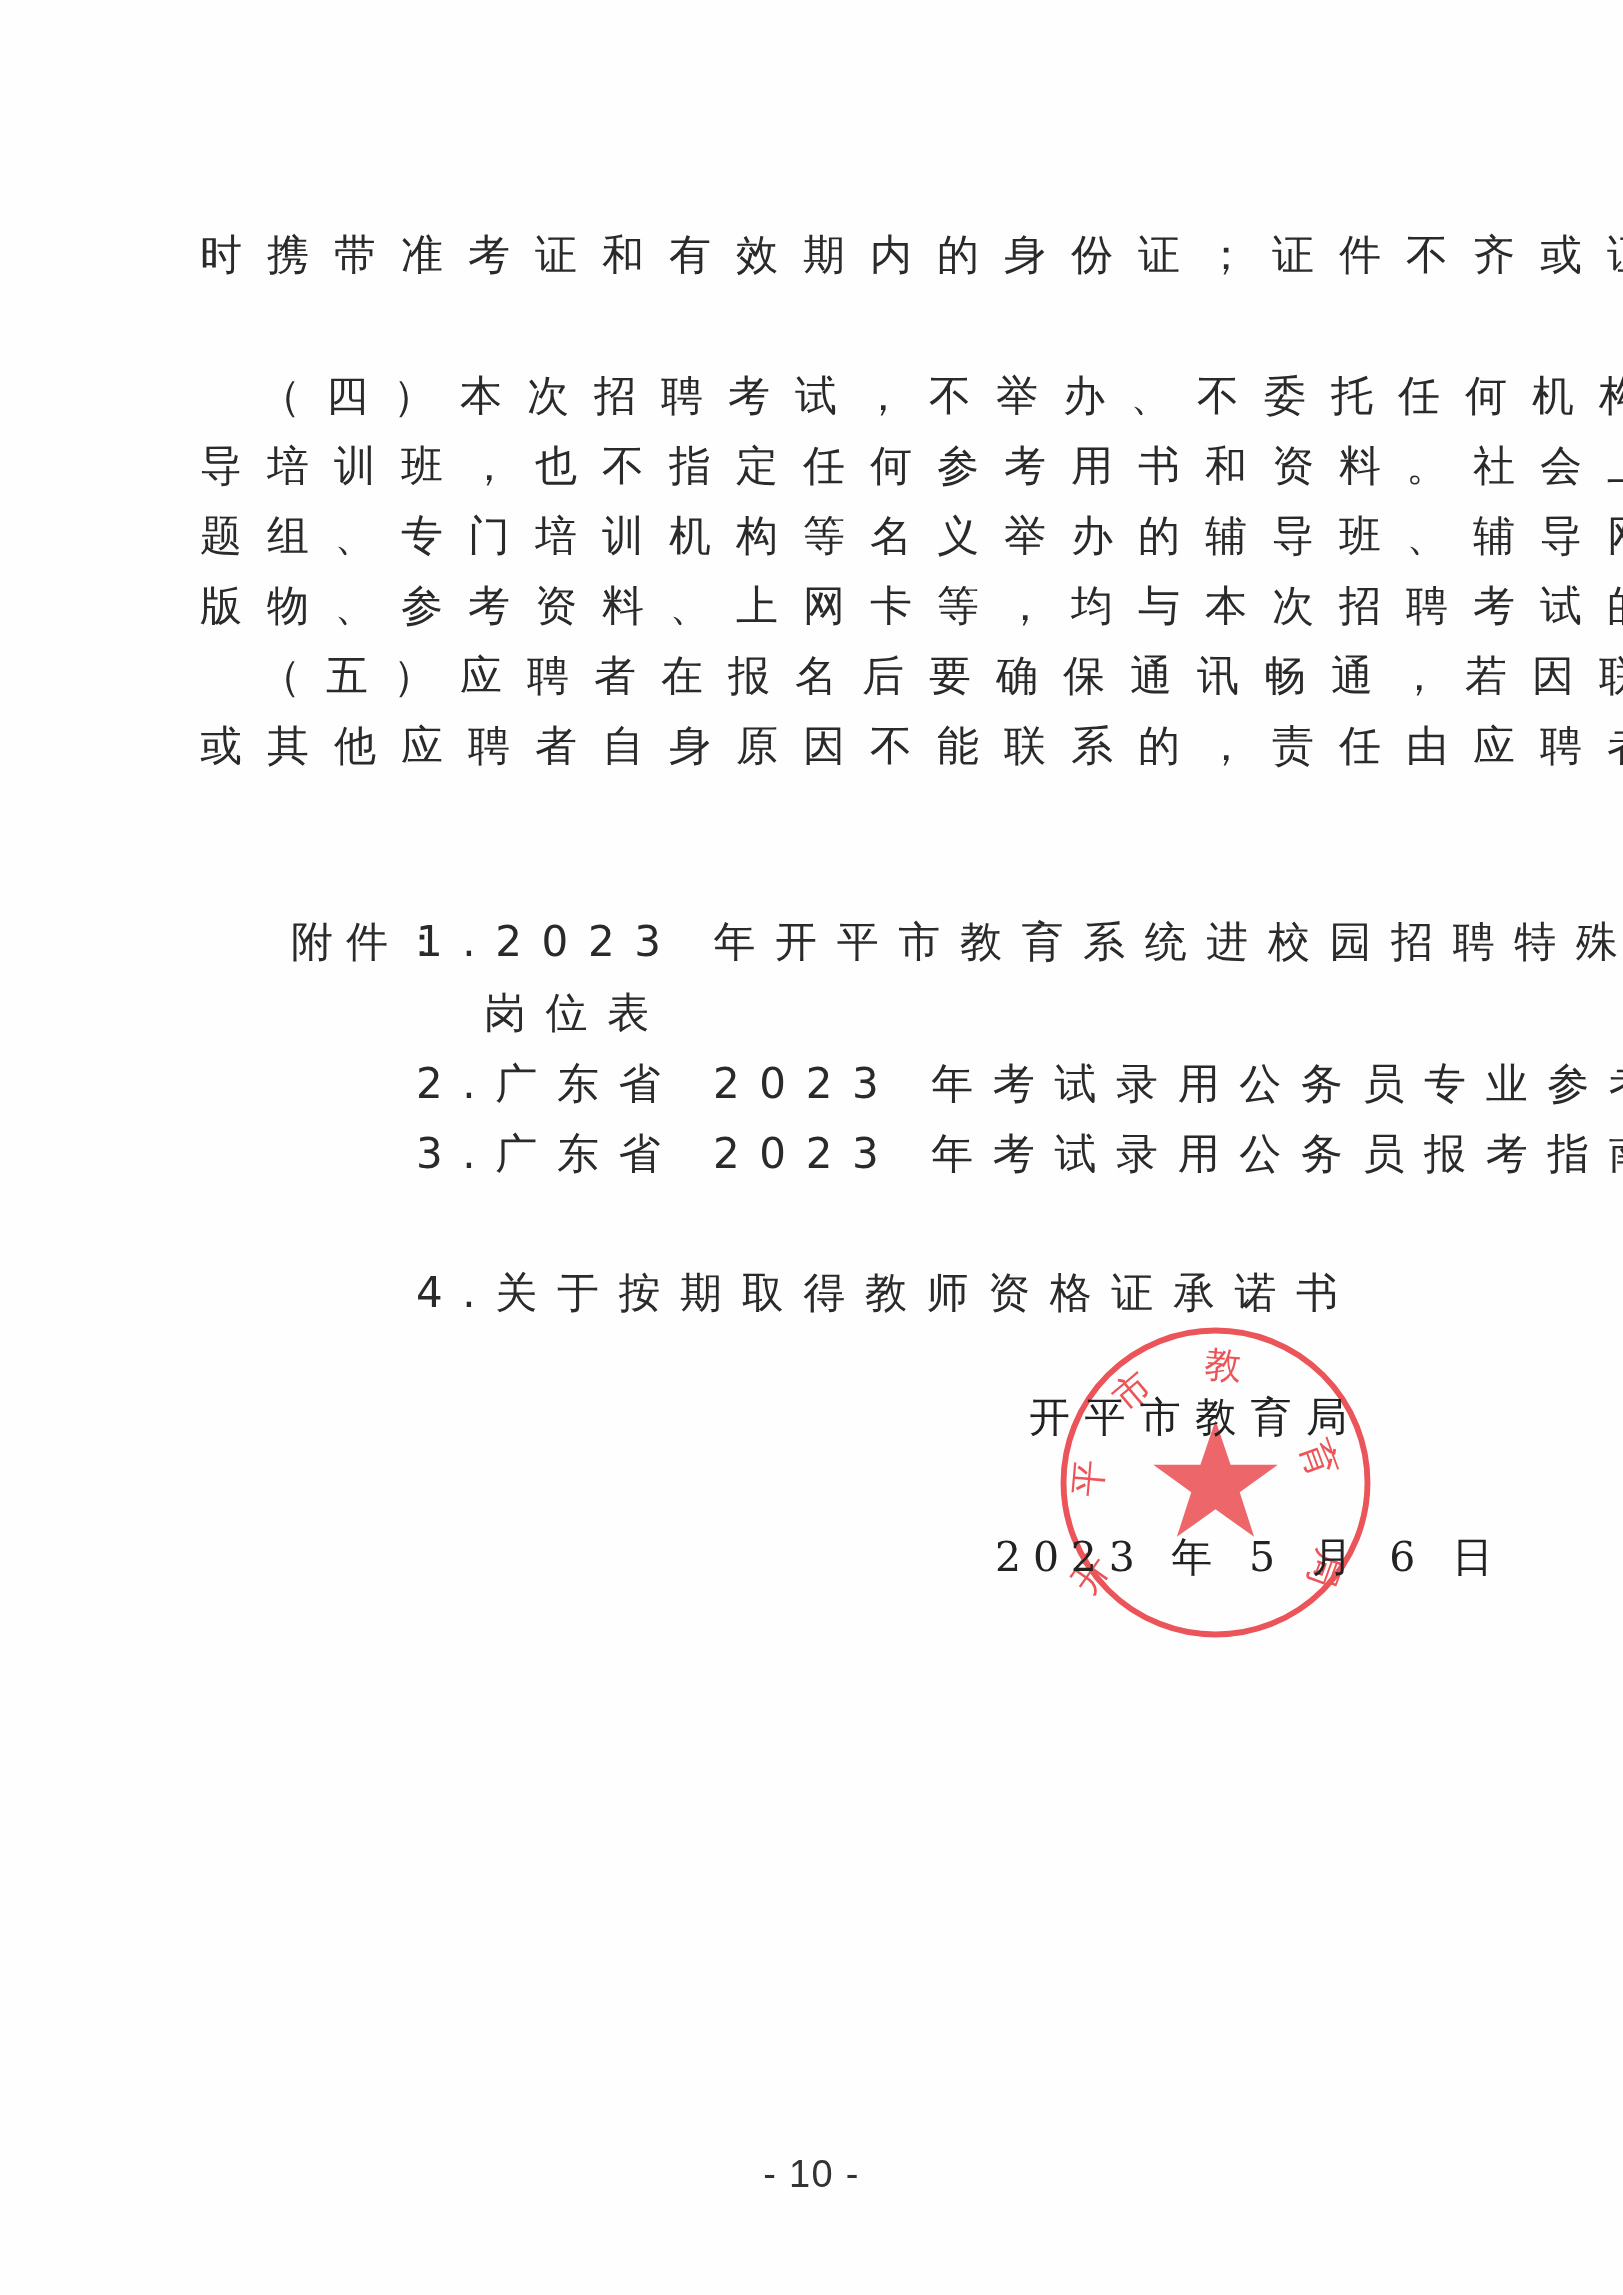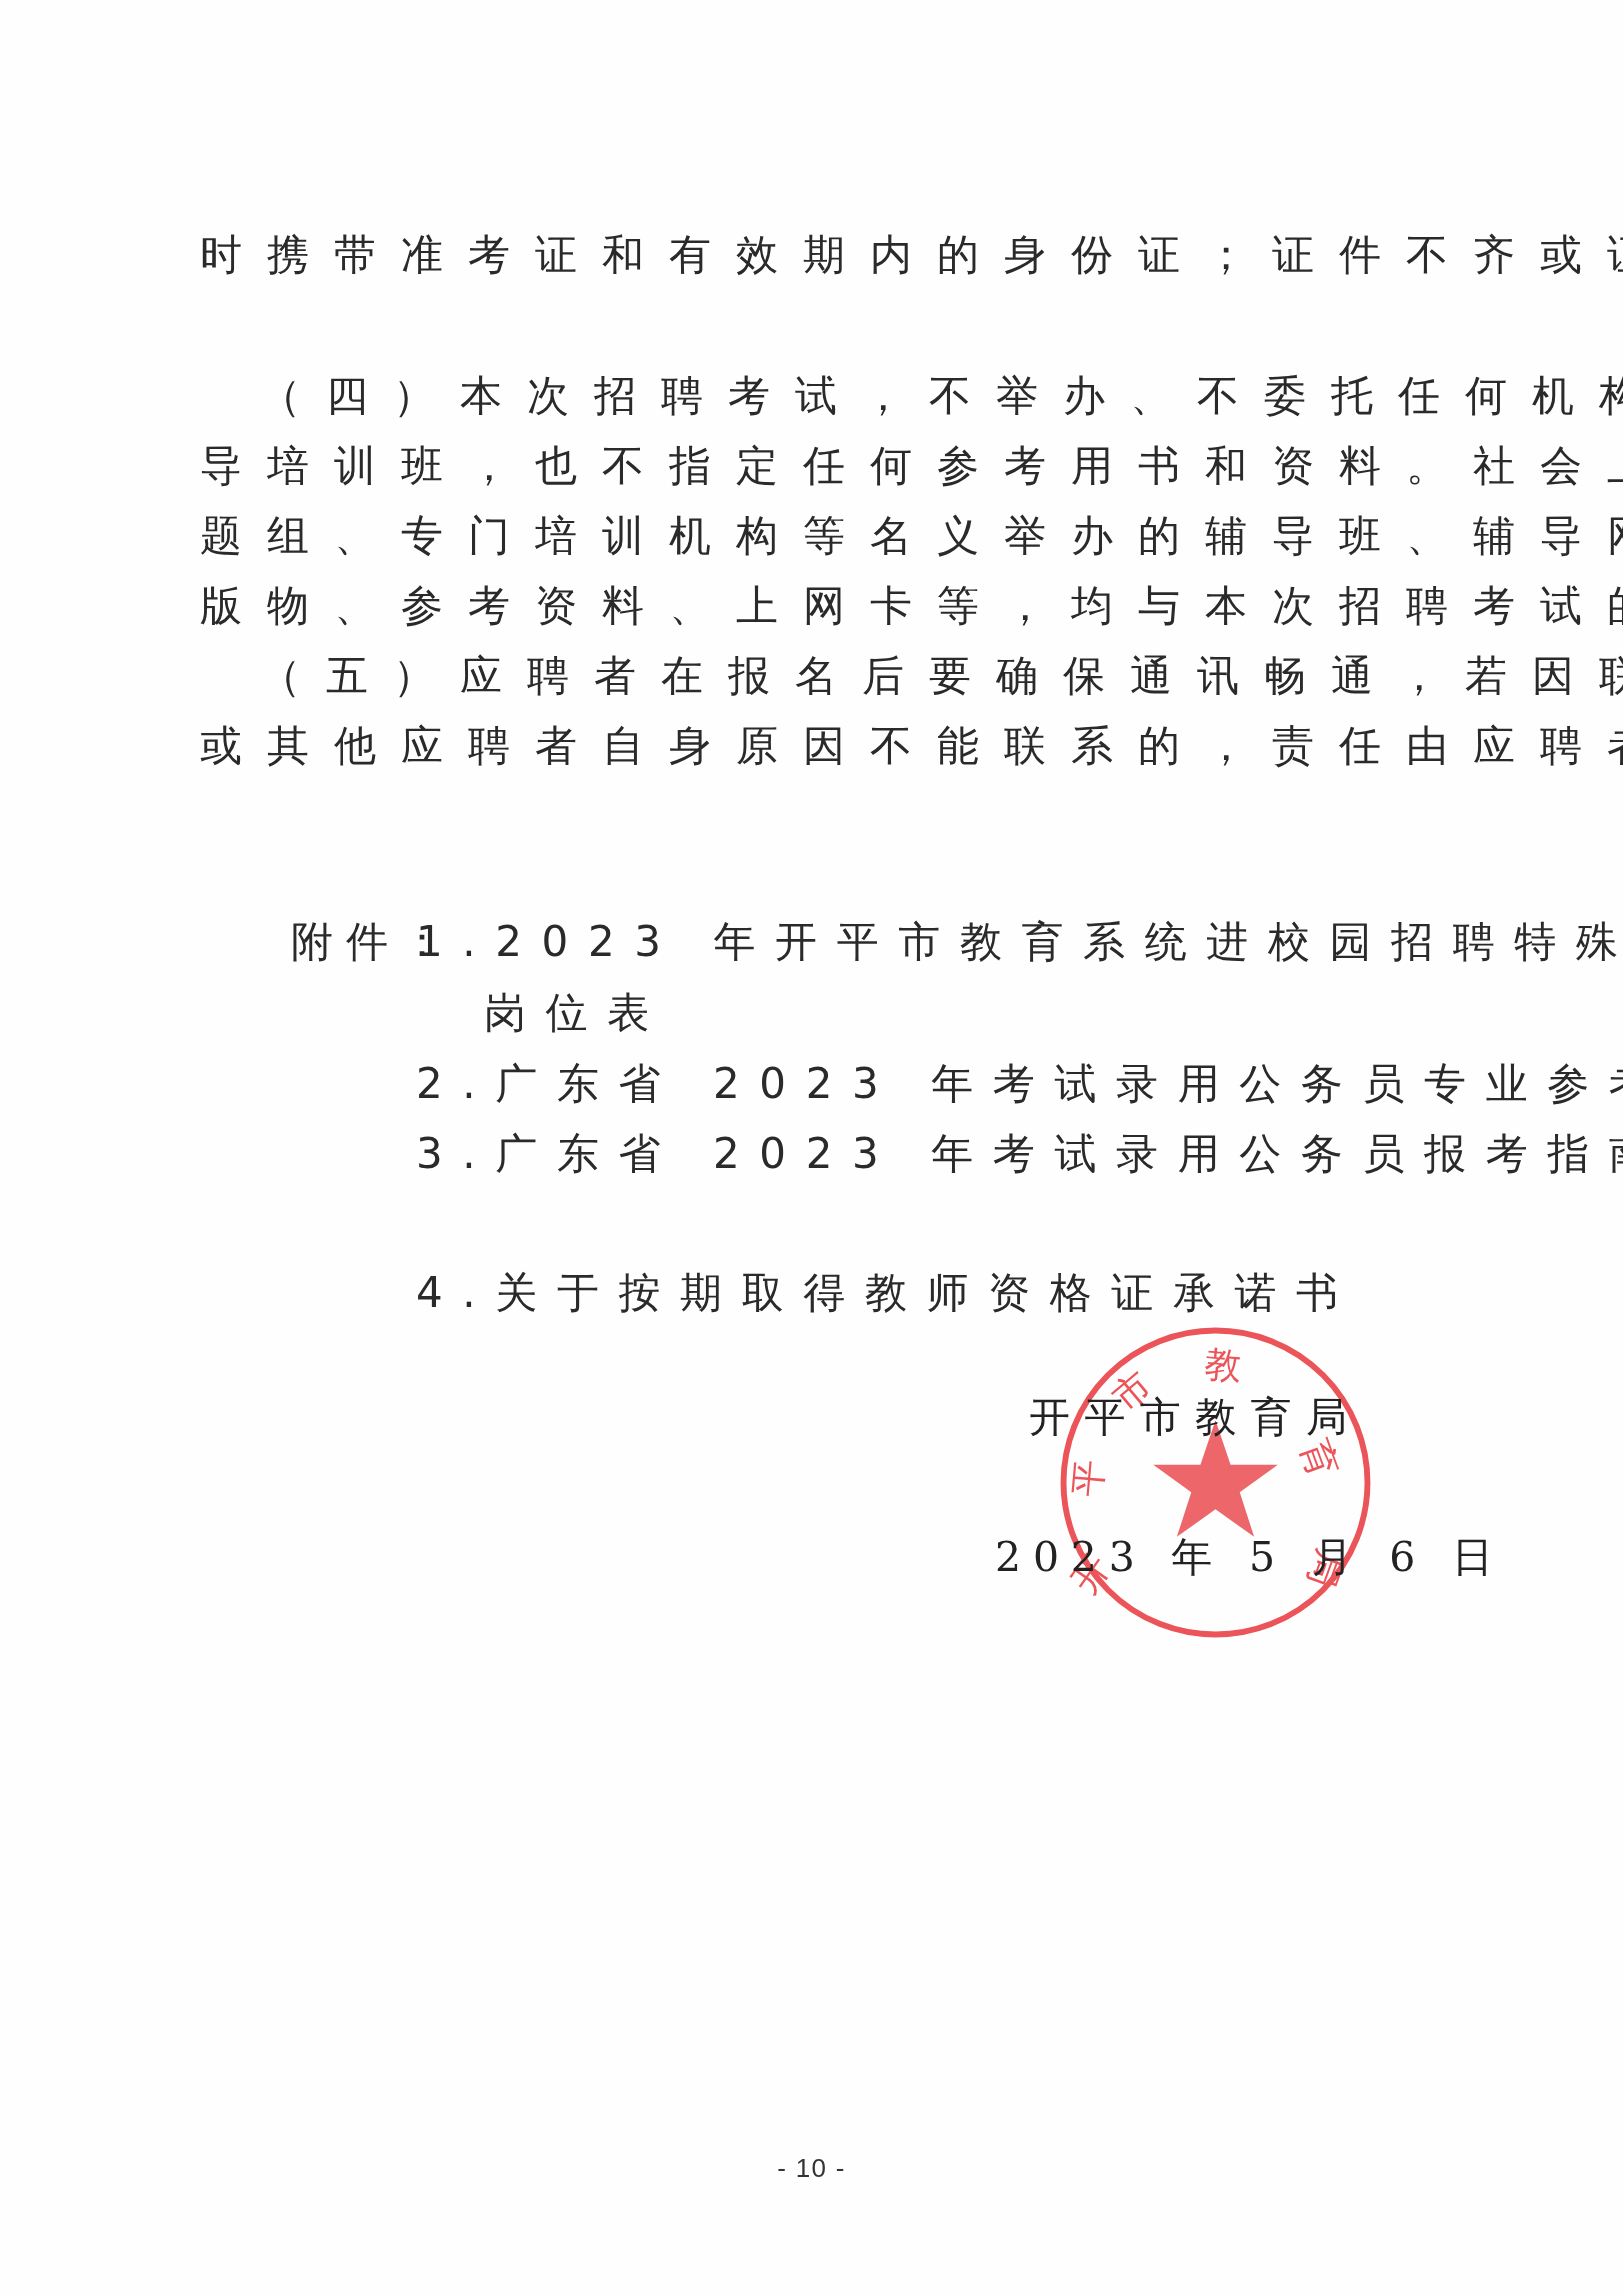--- a/index.html
+++ b/index.html
@@ -55,21 +55,21 @@
       z-index: 1;
       opacity: 0.85;
     }
     .page-number {
       position: absolute;
       left: 759px;
       top: 2153px;
       width: 105px;
       text-align: center;
       font-family: "Liberation Sans", sans-serif;
-      font-size: 26px;
+      font-size: 38px;
       color: #333;
       letter-spacing: 1.3px;
     }
   </style>
 </head>
 <body>
 
 <div class="page">
 
   <div class="line" style="top:229px;">时携带准考证和有效期内的身份证；证件不齐或证件与报名登记</div>

